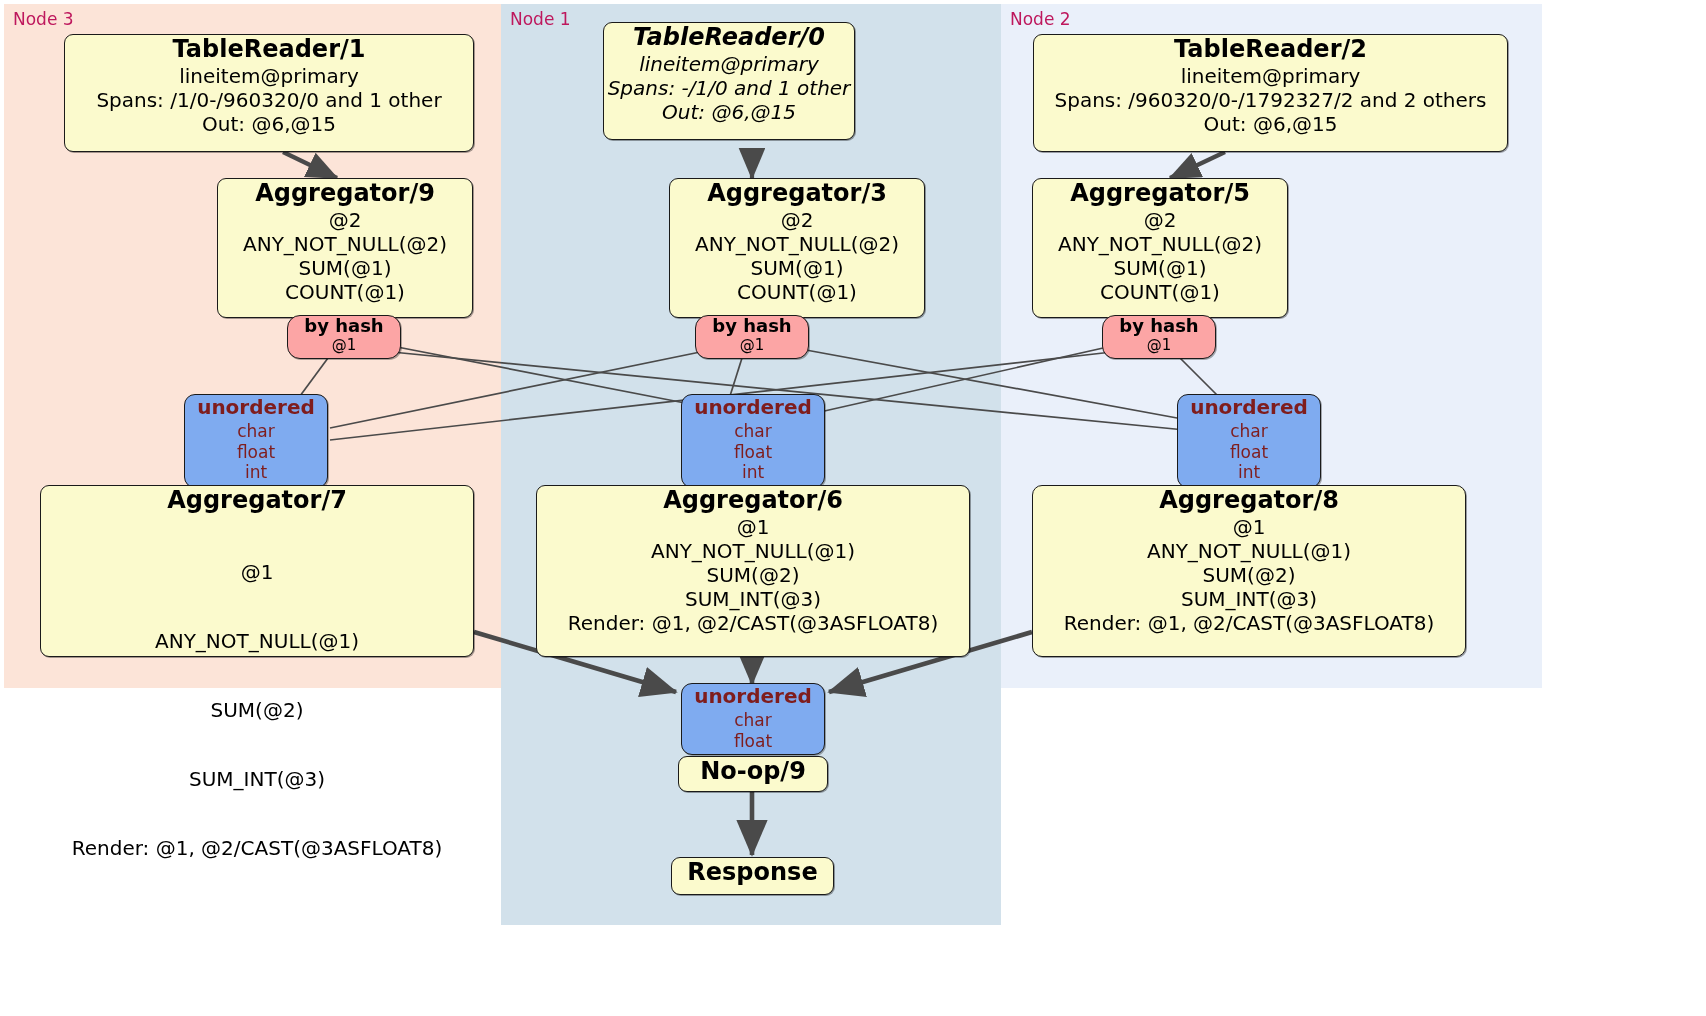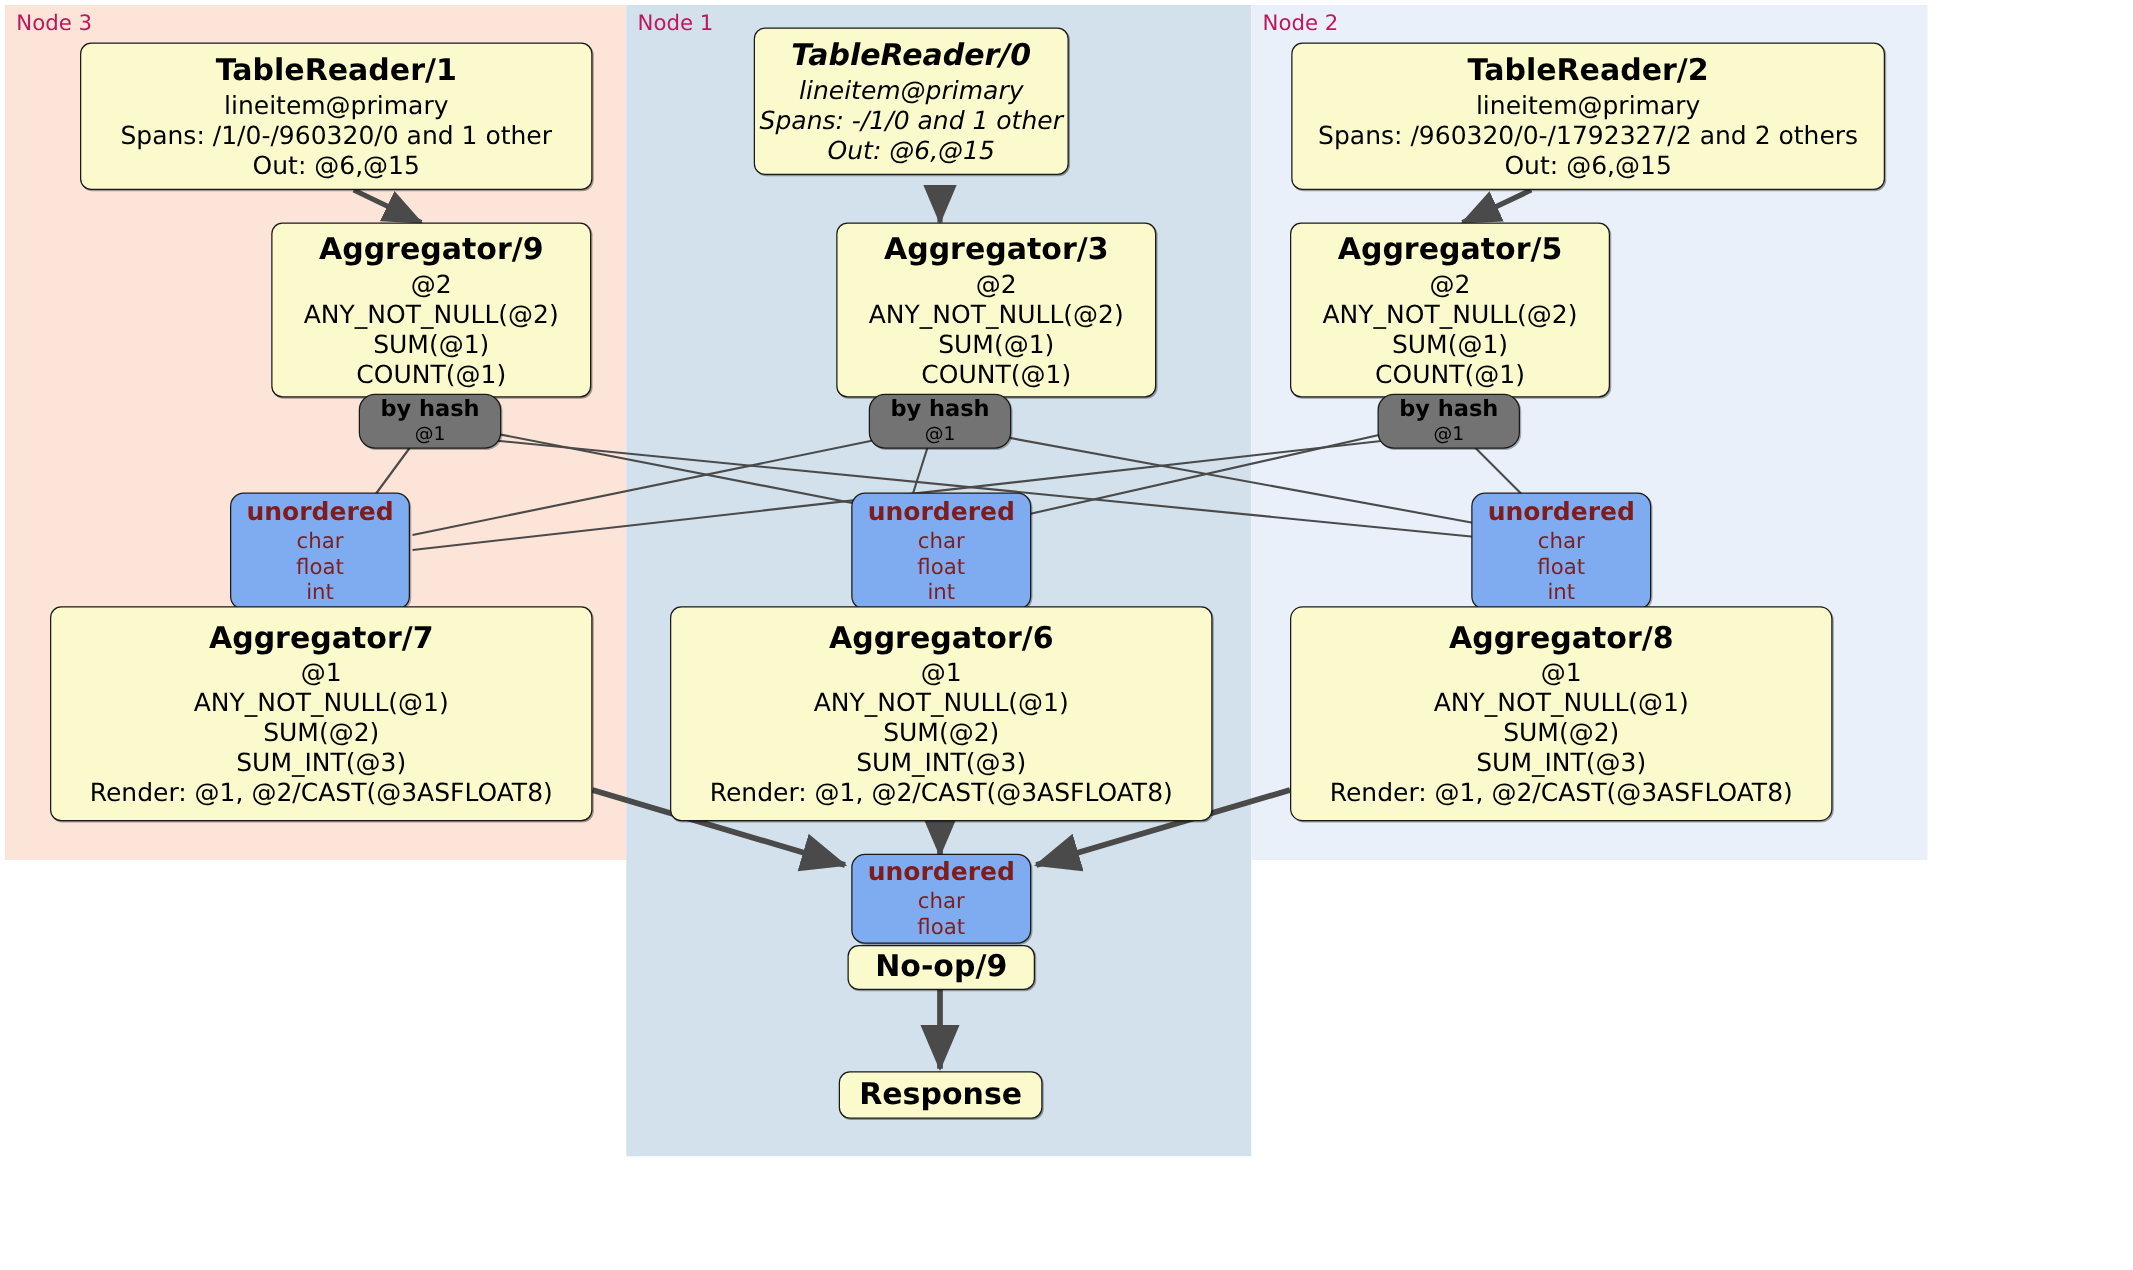--- a/index.html
+++ b/index.html
@@ -20,35 +20,35 @@
 
   
   #edges{position:absolute;left:0;top:0;width:1706px;height:1016px;}
 
   
   .box{
     position:absolute;
     box-sizing:border-box;
     text-align:center;
     line-height:1.16;
-    display:flex;flex-direction:column;justify-content:center;align-items:center;
+    display:flex;flex-direction:column;justify-content:flex-start;align-items:center;
   }
   .proc{
     background:#fbfacd;
     border:1.6px solid #1a1a1a;
     border-radius:9px;
     box-shadow:1px 1px 0 rgba(0,0,0,.35);
     color:#000;
     font-size:20px;
   }
   .proc .ttl{font-weight:bold;font-size:24px;line-height:1.18;margin-bottom:1px;}
   .proc .ln{font-size:20px;line-height:1.2;white-space:nowrap;}
 
   .router{
-    background:#737373;
+    background:#fca5a5;
     border:1.4px solid #1a1a1a;
     border-radius:13px;
     box-shadow:1px 1px 0 rgba(0,0,0,.3);
     color:#000;
   }
   .router .ttl{font-weight:bold;font-size:18px;line-height:1.15;}
   .router .ln{font-size:15px;line-height:1.15;}
 
   .sync{
     background:#7fabf0;
@@ -186,21 +186,21 @@
     <div class="ln">int</div>
   </div>
 
   <div class="box sync" style="left:1177px;top:394px;width:144px;height:94px;">
     <div class="ttl">unordered</div>
     <div class="ln">char</div>
     <div class="ln">float</div>
     <div class="ln">int</div>
   </div>
 
-  <div class="box proc" style="left:40px;top:485px;width:434px;height:172px;">
+  <div class="box proc" style="left:40px;top:485px;width:434px;height:172px;gap:45px;">
     <div class="ttl">Aggregator/7</div>
     <div class="ln">@1</div>
     <div class="ln">ANY_NOT_NULL(@1)</div>
     <div class="ln">SUM(@2)</div>
     <div class="ln">SUM_INT(@3)</div>
     <div class="ln">Render: @1, @2/CAST(@3ASFLOAT8)</div>
   </div>
 
   <div class="box proc" style="left:536px;top:485px;width:434px;height:172px;">
     <div class="ttl">Aggregator/6</div>

